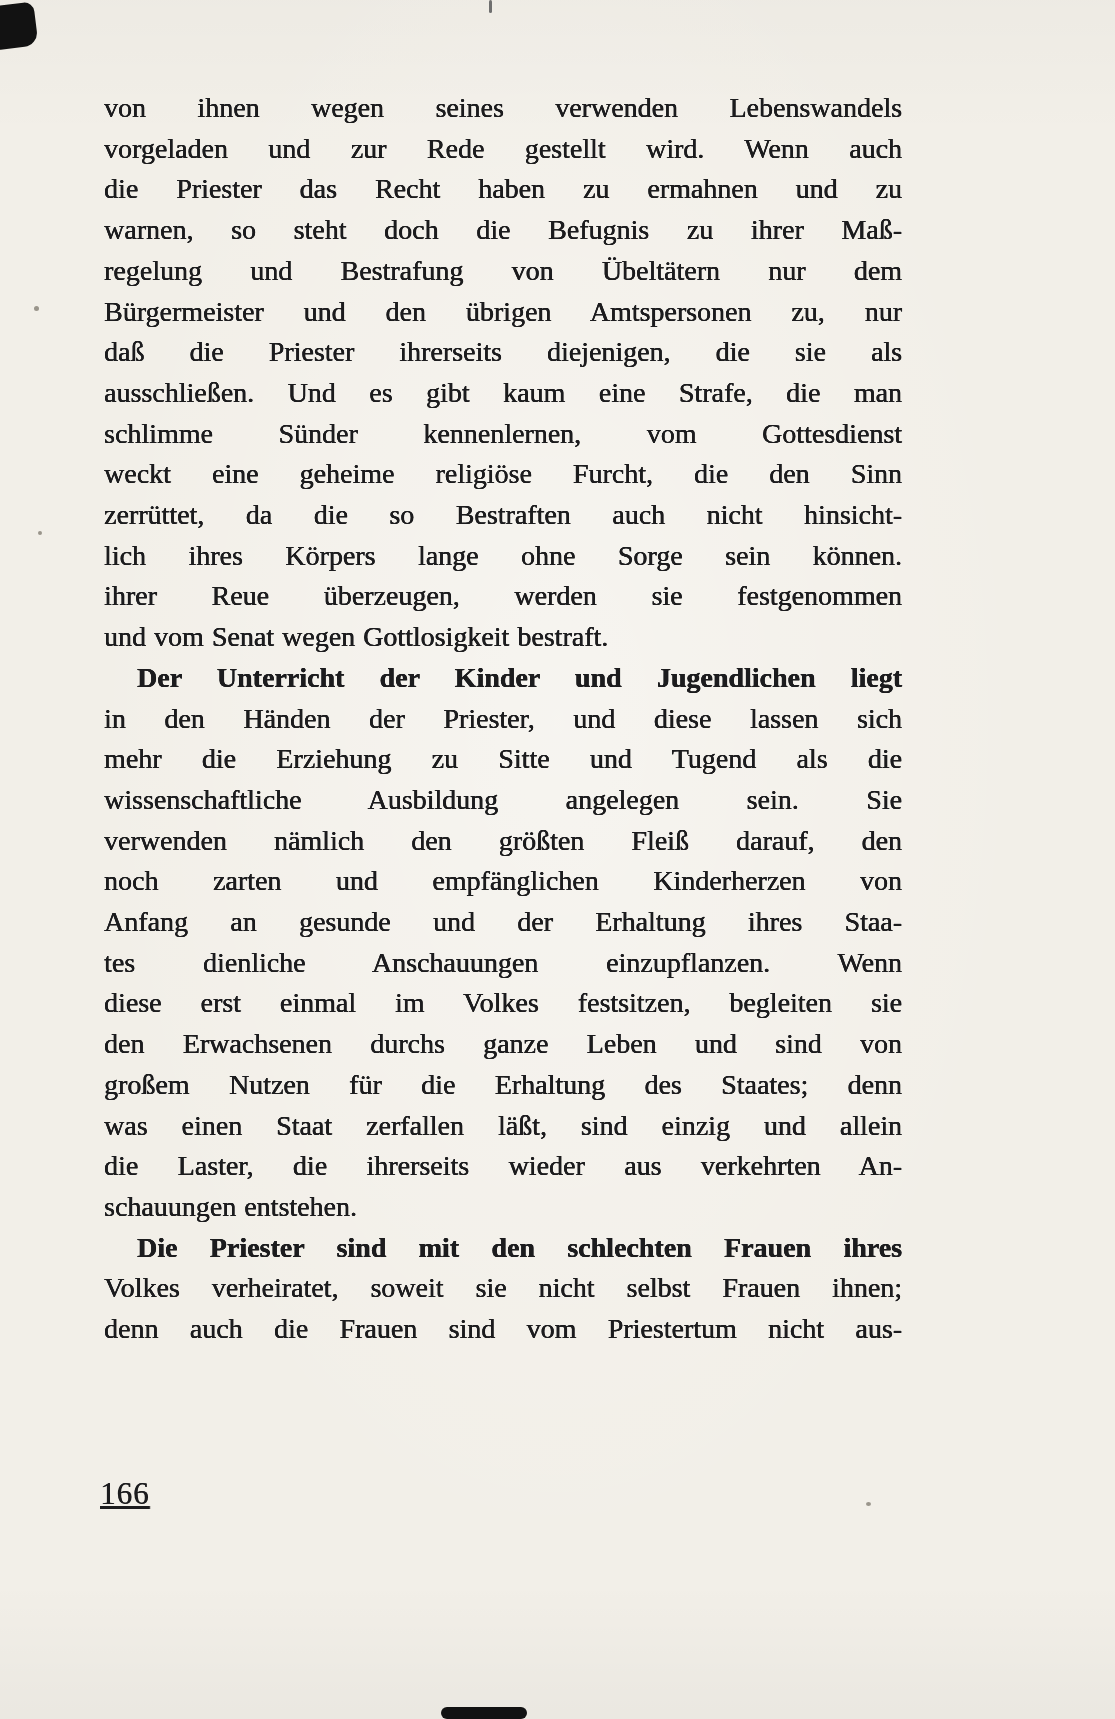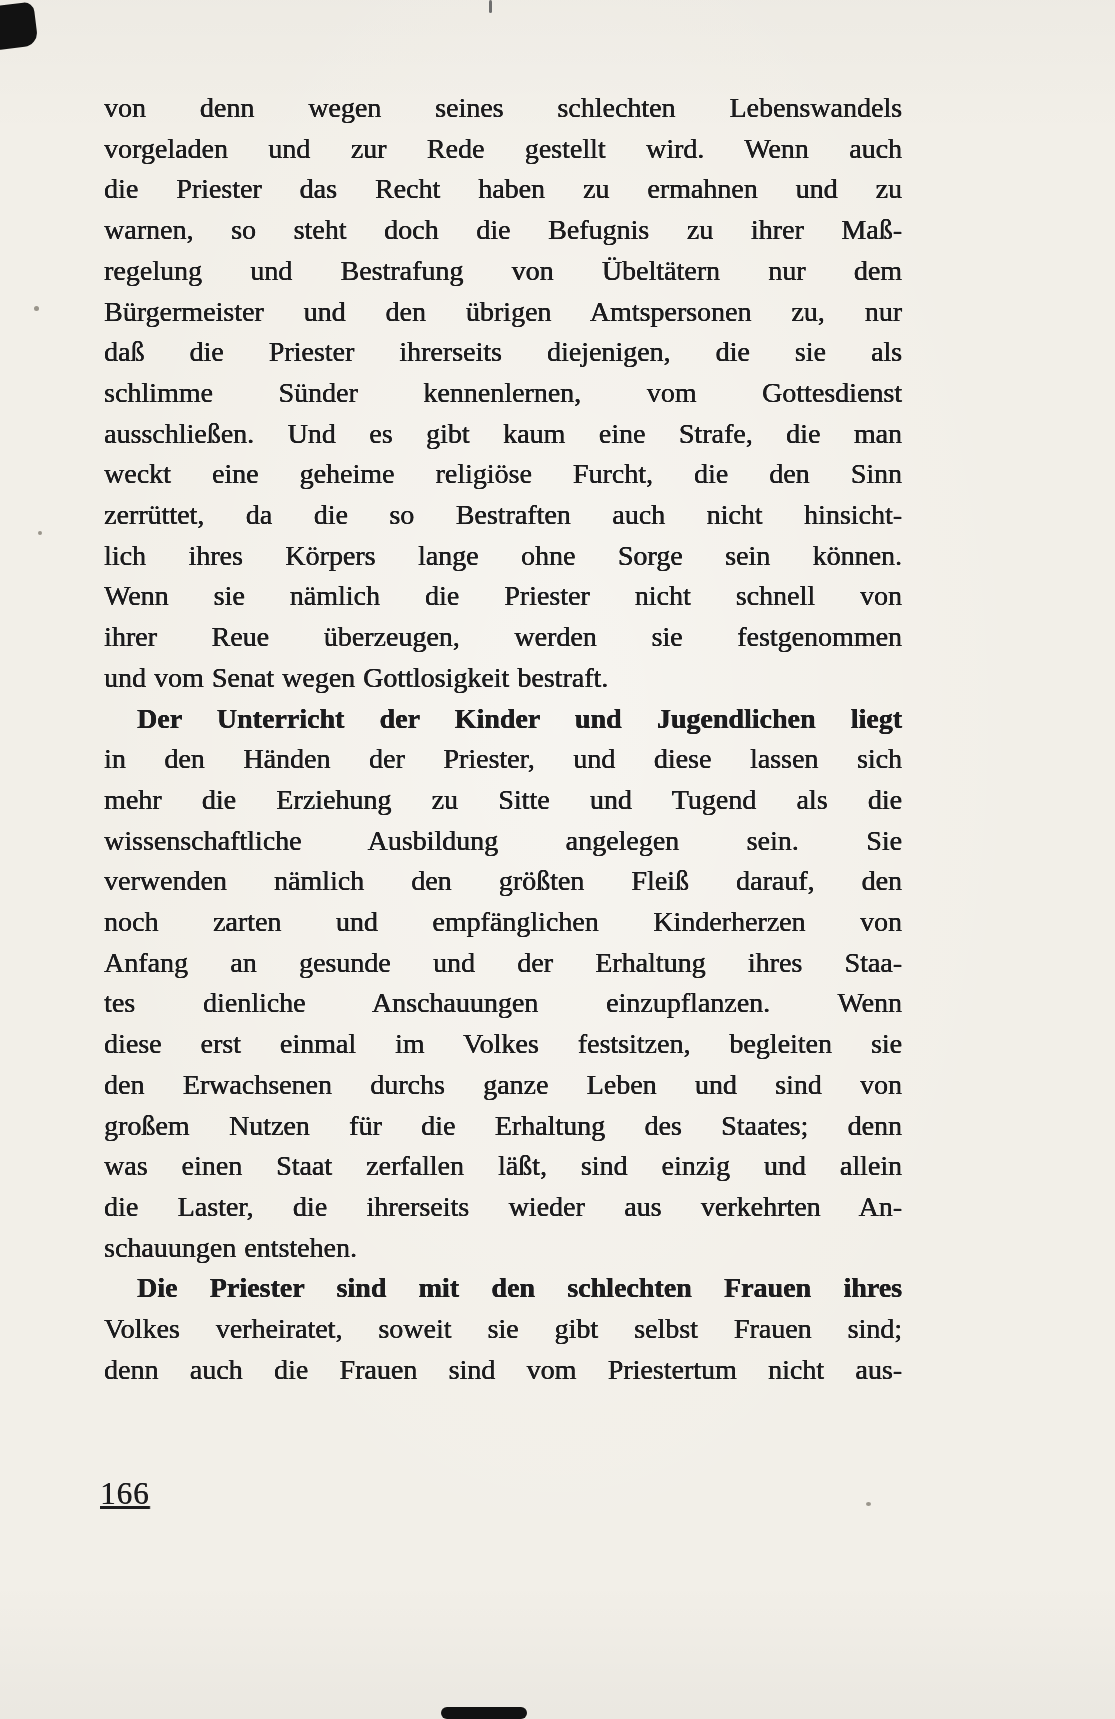--- a/index.html
+++ b/index.html
@@ -92,51 +92,50 @@
 </style>
 </head>
 <body>
 
 <div class="page">
 
   <div class="artifact top-left"></div>
   <div class="artifact top-center-tick"></div>
 
   <div class="text-block">
-      <div class="line">von denn wegen seines schlechten Lebenswandels</div>
+      <div class="line">von ihnen wegen seines verwenden Lebenswandels</div>
       <div class="line">vorgeladen und zur Rede gestellt wird. Wenn auch</div>
       <div class="line">die Priester das Recht haben zu ermahnen und zu</div>
       <div class="line">warnen, so steht doch die Befugnis zu ihrer Maß-</div>
       <div class="line">regelung und Bestrafung von Übeltätern nur dem</div>
       <div class="line">Bürgermeister und den übrigen Amtspersonen zu, nur</div>
       <div class="line">daß die Priester ihrerseits diejenigen, die sie als</div>
+      <div class="line">ausschließen. Und es gibt kaum eine Strafe, die man</div>
       <div class="line">schlimme Sünder kennenlernen, vom Gottesdienst</div>
-      <div class="line">ausschließen. Und es gibt kaum eine Strafe, die man</div>
       <div class="line">weckt eine geheime religiöse Furcht, die den Sinn</div>
       <div class="line">zerrüttet, da die so Bestraften auch nicht hinsicht-</div>
       <div class="line">lich ihres Körpers lange ohne Sorge sein können.</div>
-      <div class="line">Wenn sie nämlich die Priester nicht schnell von</div>
       <div class="line">ihrer Reue überzeugen, werden sie festgenommen</div>
       <div class="line last">und vom Senat wegen Gottlosigkeit bestraft.</div>
       <div class="line indent">Der Unterricht der Kinder und Jugendlichen liegt</div>
       <div class="line">in den Händen der Priester, und diese lassen sich</div>
       <div class="line">mehr die Erziehung zu Sitte und Tugend als die</div>
       <div class="line">wissenschaftliche Ausbildung angelegen sein. Sie</div>
       <div class="line">verwenden nämlich den größten Fleiß darauf, den</div>
       <div class="line">noch zarten und empfänglichen Kinderherzen von</div>
       <div class="line">Anfang an gesunde und der Erhaltung ihres Staa-</div>
       <div class="line">tes dienliche Anschauungen einzupflanzen. Wenn</div>
       <div class="line">diese erst einmal im Volkes festsitzen, begleiten sie</div>
       <div class="line">den Erwachsenen durchs ganze Leben und sind von</div>
       <div class="line">großem Nutzen für die Erhaltung des Staates; denn</div>
       <div class="line">was einen Staat zerfallen läßt, sind einzig und allein</div>
       <div class="line">die Laster, die ihrerseits wieder aus verkehrten An-</div>
       <div class="line last">schauungen entstehen.</div>
       <div class="line indent">Die Priester sind mit den schlechten Frauen ihres</div>
-      <div class="line">Volkes verheiratet, soweit sie gibt selbst Frauen sind;</div>
+      <div class="line">Volkes verheiratet, soweit sie nicht selbst Frauen ihnen;</div>
       <div class="line">denn auch die Frauen sind vom Priestertum nicht aus-</div>
     </div>
 
   <div class="page-number">166</div>
 
   <div class="speck s1"></div>
   <div class="speck s2"></div>
   <div class="speck s3"></div>
 
   <div class="artifact bottom-center"></div>

